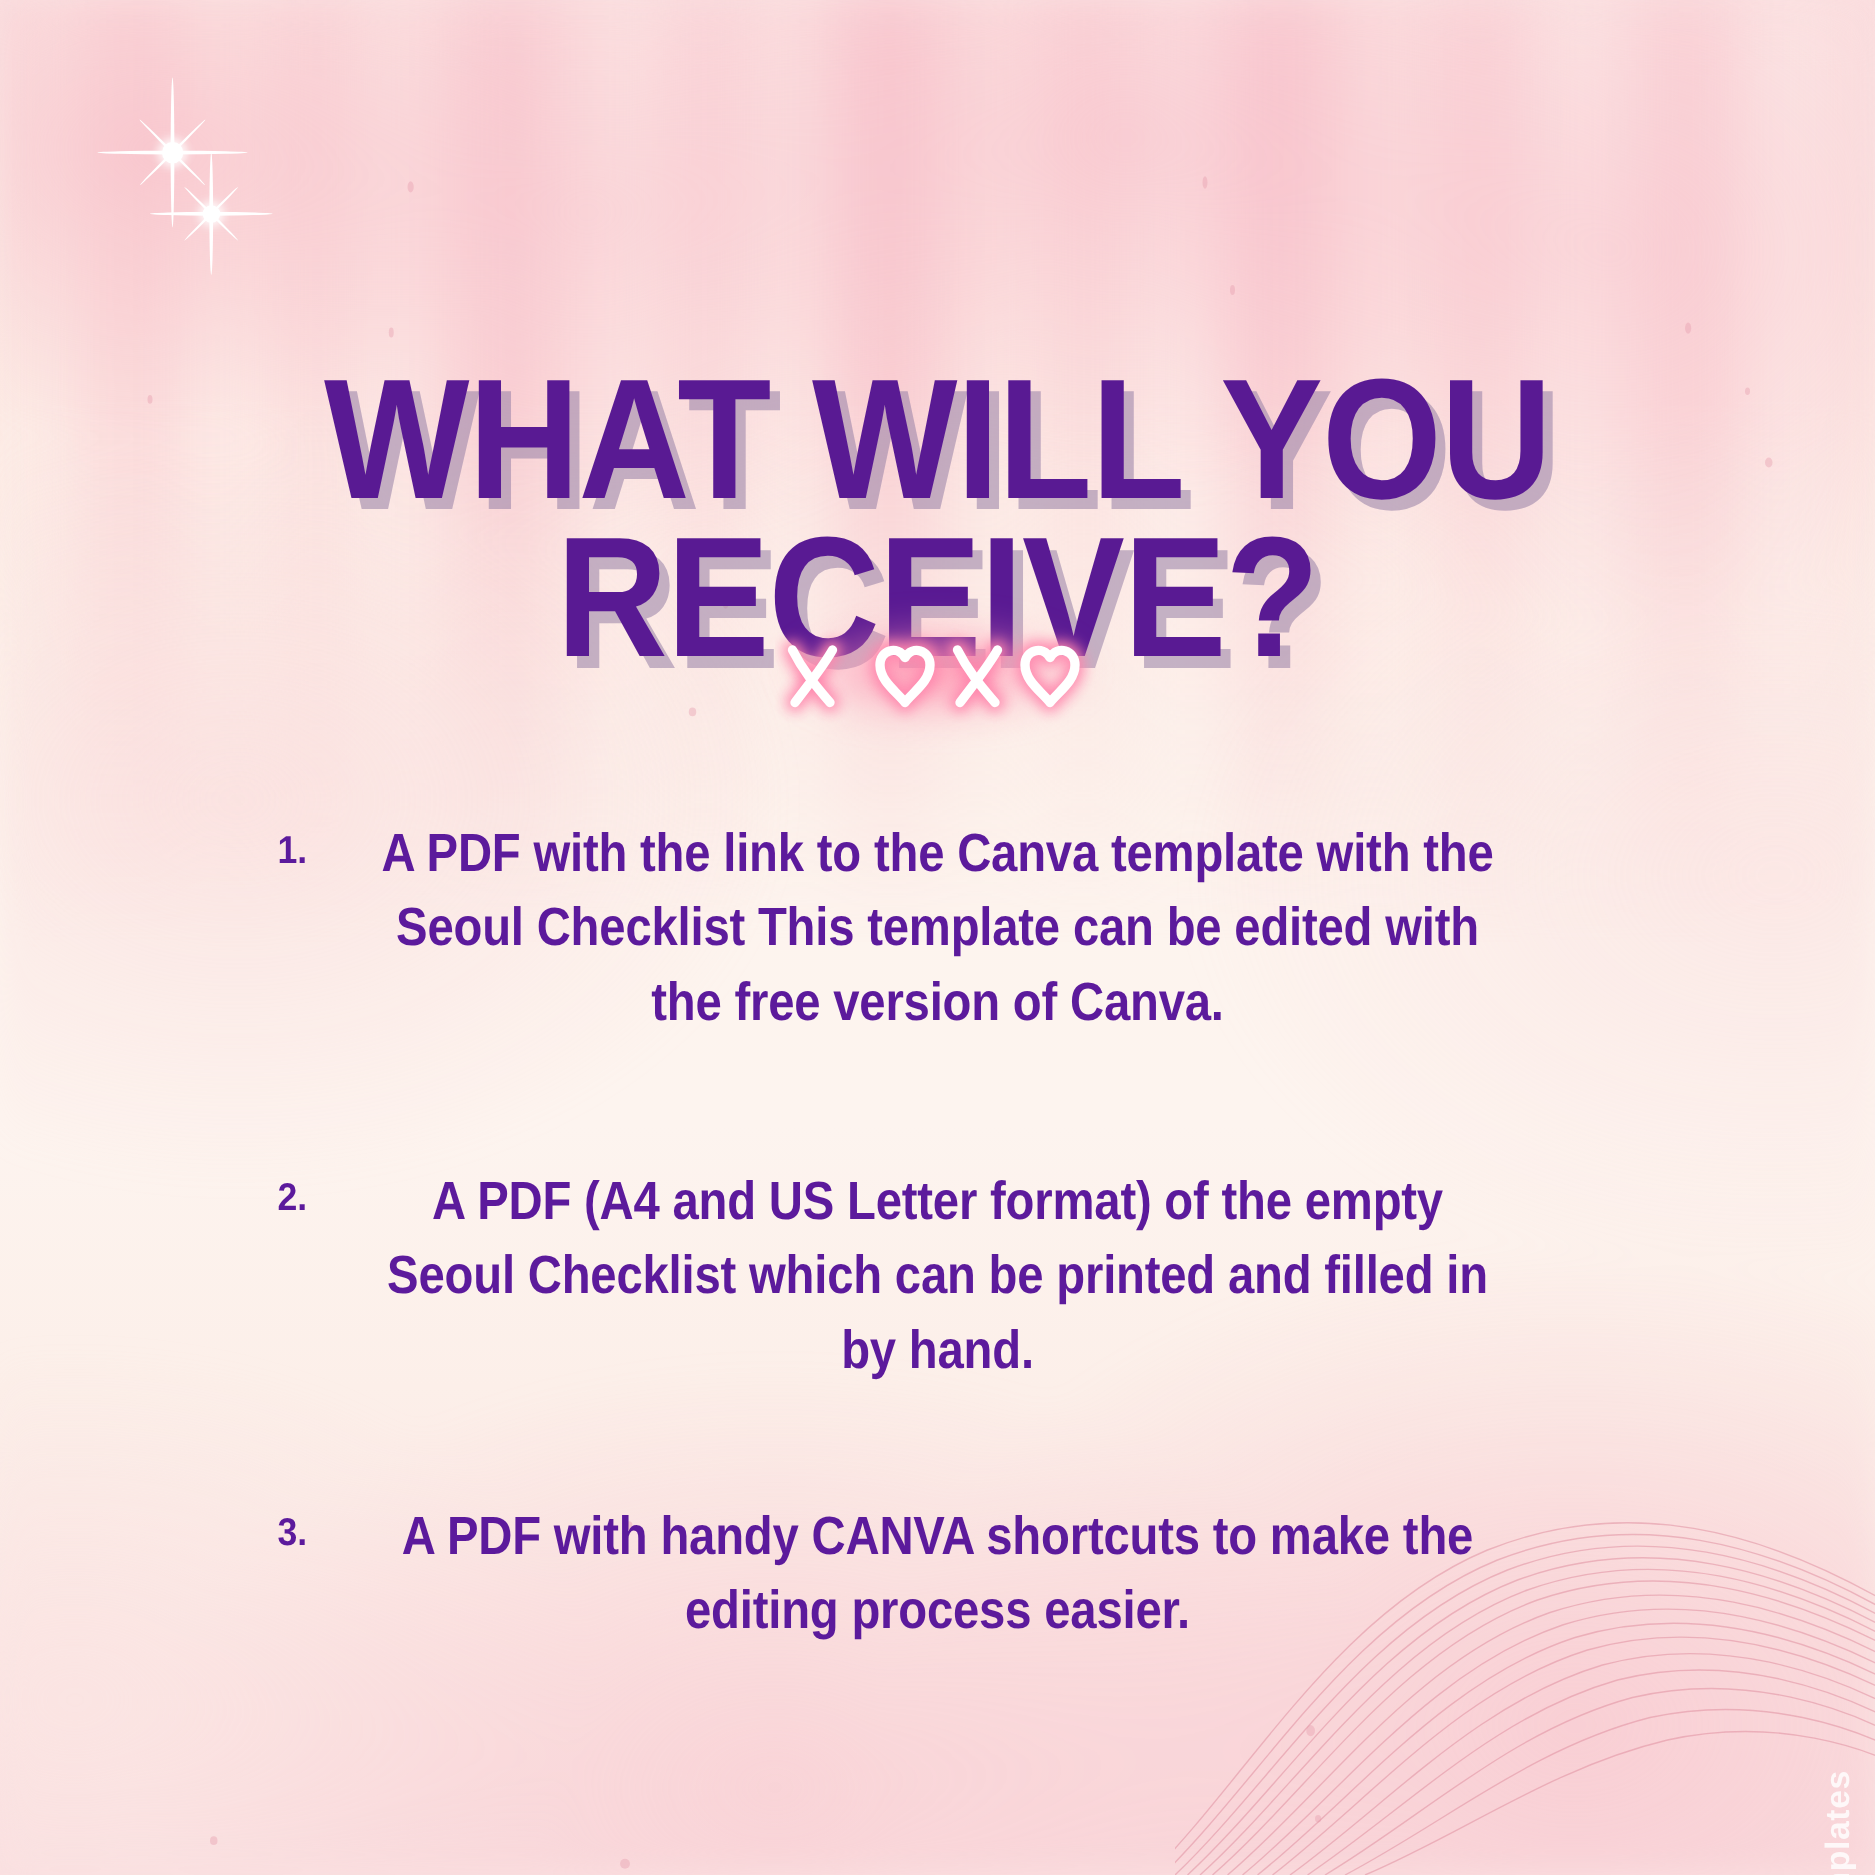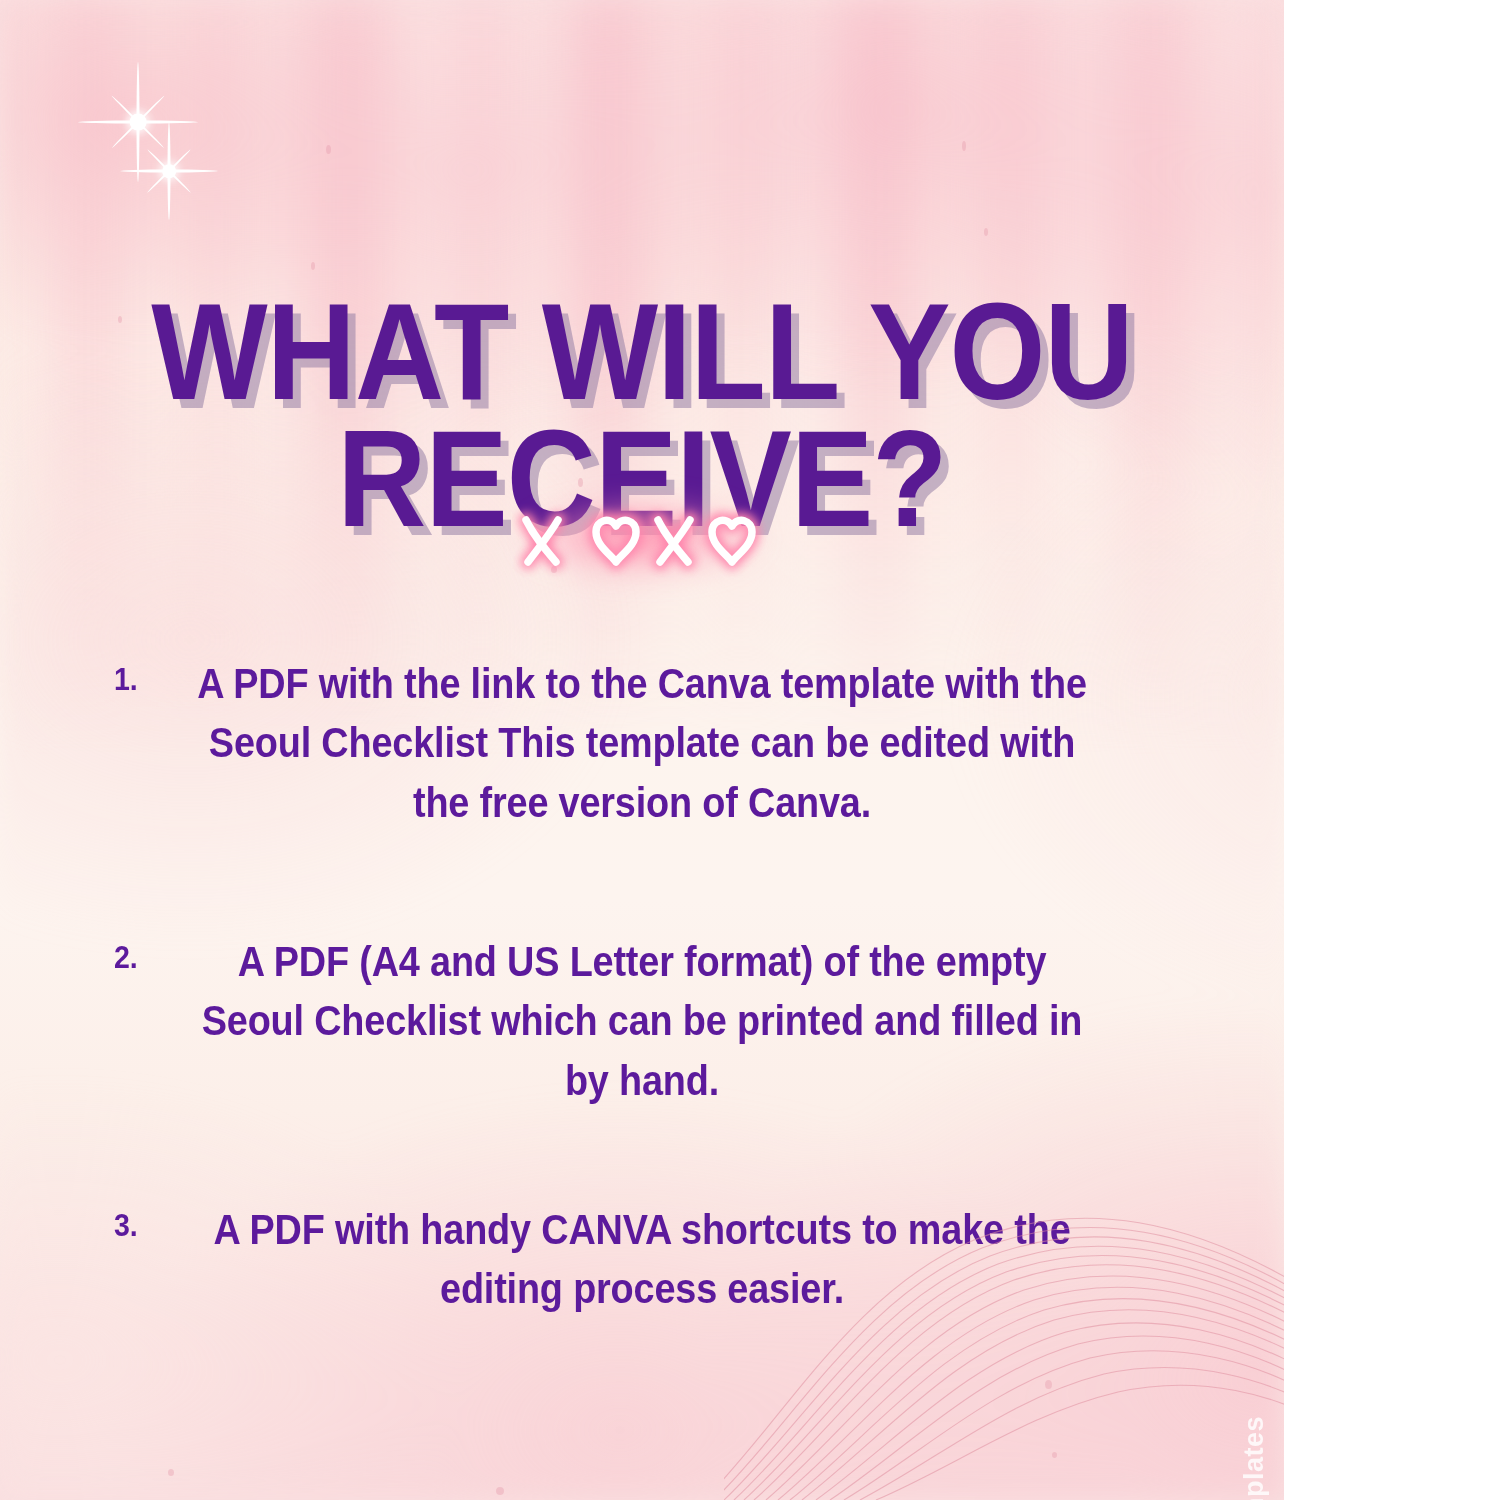--- a/index.html
+++ b/index.html
@@ -3,21 +3,21 @@
 <meta charset="utf-8">
 <style>
   html, body {
     margin: 0;
     padding: 0;
     background: #ffffff;
   }
 
   #canvas {
     position: relative;
-    width: 1284px;
+    width: 1500px;
     height: 1500px;
     overflow: hidden;
     background: #fdf2ea;
     font-family: "Liberation Sans", sans-serif;
   }
 
   
   .bg-base {
     position: absolute;
     inset: 0;

